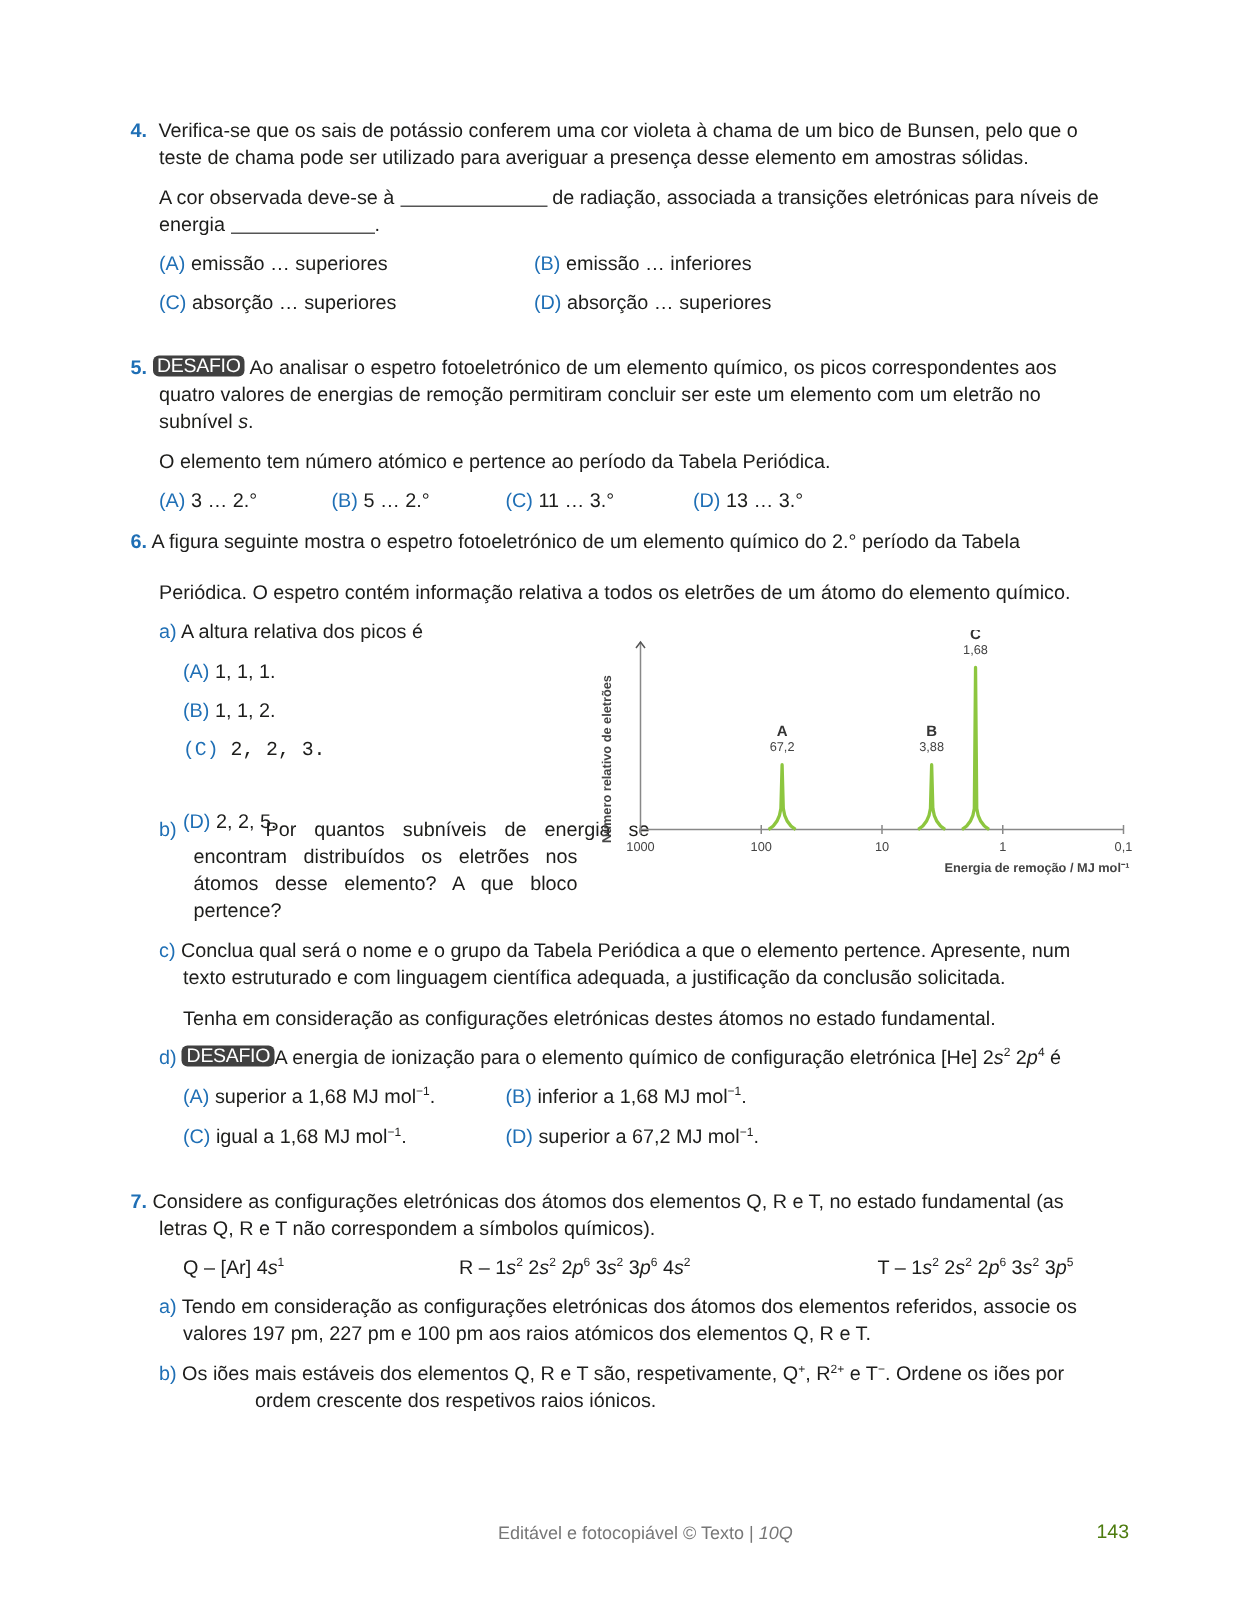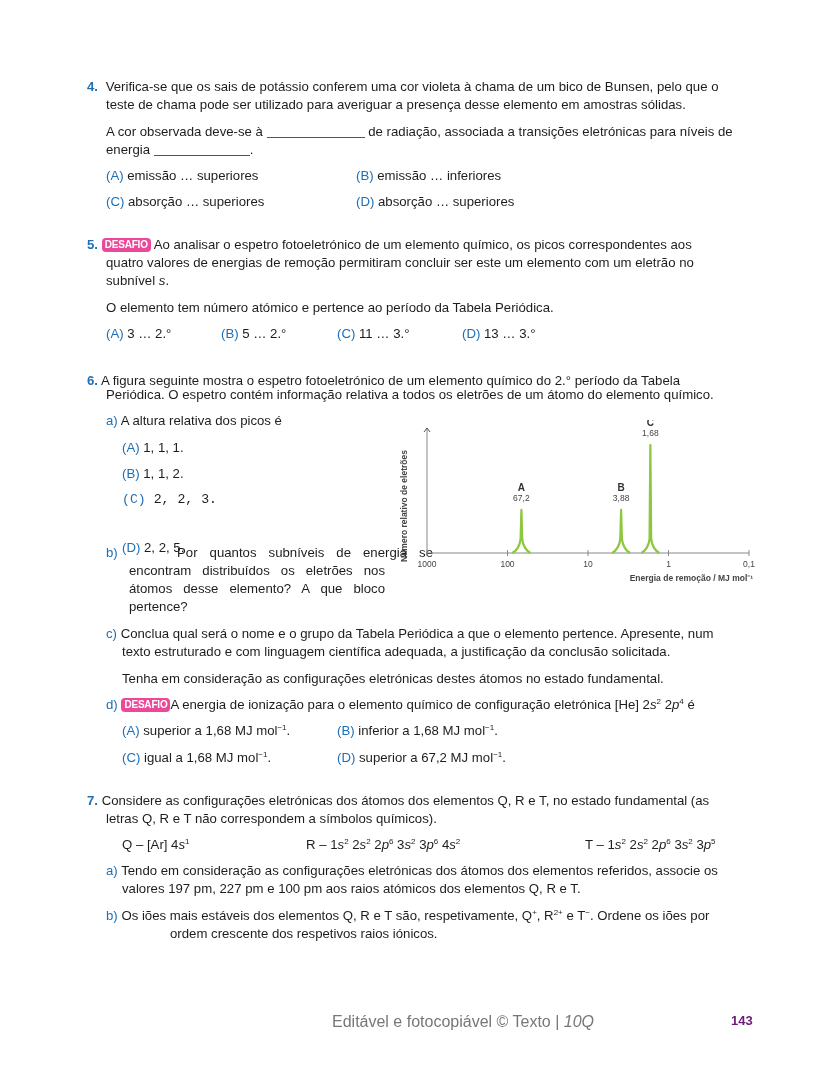--- a/index.html
+++ b/index.html
@@ -4,27 +4,27 @@
 <style>
   html, body { margin: 0; padding: 0; background: #ffffff; }
   body { width: 828px; height: 1077px; position: relative; overflow: hidden;
          font-family: "Liberation Sans", sans-serif; color: #1d1d1b; font-size: 13.2px; }
   .abs { position: absolute; }
   .line { position: absolute; white-space: nowrap; line-height: 18px; }
   .just { text-align: justify; text-align-last: justify; white-space: normal; }
   .qnum { color: #1f6fb5; font-weight: bold; }
   .opt { color: #1f6fb5; }
   .sub { color: #1f6fb5; }
-  .badge { display: inline-block; background: #ec4899; color: #fff; font-size: 10px; font-weight: bold;
+  .badge { display: inline-block; background: #404040; color: #fff; font-size: 13px; font-weight: normal;
            border-radius: 4px; padding: 1px 3px; line-height: 12px; vertical-align: 1px; letter-spacing: -0.2px; }
   .blank { display: inline-block; border-bottom: 1px solid #555; height: 12px; vertical-align: -2px; }
   sup { font-size: 8px; vertical-align: 5px; line-height: 0; }
   i { font-style: italic; }
-  .footer { font-size: 16px; color: #777; }
-  .pagenum { font-size: 13px; font-weight: bold; color: #701a75; }
+  .footer { font-size: 12px; color: #777; }
+  .pagenum { font-size: 13px; font-weight: normal; color: #4d7c0f; }
   svg text { font-family: "Liberation Sans", sans-serif; }
 </style>
 </head>
 <body>
 
 <div class="line" style="left:87px; top:78px; width:664px;">
   <span class="qnum">4.</span>
   <span style="margin-left:4px;">Verifica-se que os sais de potássio conferem uma cor violeta à chama de um bico de Bunsen, pelo que o</span>
 </div>
 <div class="line" style="left:106px; top:96px;">teste de chama pode ser utilizado para averiguar a presença desse elemento em amostras sólidas.</div>
@@ -74,21 +74,21 @@
 </div>
 <div class="line" style="left:337px; top:325px;">
   <span class="opt">(C)</span>
   <span>11 … 3.°</span>
 </div>
 <div class="line" style="left:462px; top:325px;">
   <span class="opt">(D)</span>
   <span>13 … 3.°</span>
 </div>
 
-<div class="line" style="left:87px; top:372px;text-align:center;">
+<div class="line" style="left:87px; top:352px;text-align:center;">
   <span class="qnum">6.</span>
   <span>A figura seguinte mostra o espetro fotoeletrónico de um elemento químico do 2.° período da Tabela</span>
 </div>
 <div class="line" style="left:106px; top:386px;">Periódica. O espetro contém informação relativa a todos os eletrões de um átomo do elemento químico.</div>
 
 <div class="line" style="left:106px; top:412px;">
   <span class="sub">a)</span>
   <span>A altura relativa dos picos é</span>
 </div>
 <div class="line" style="left:122px; top:439px;">

